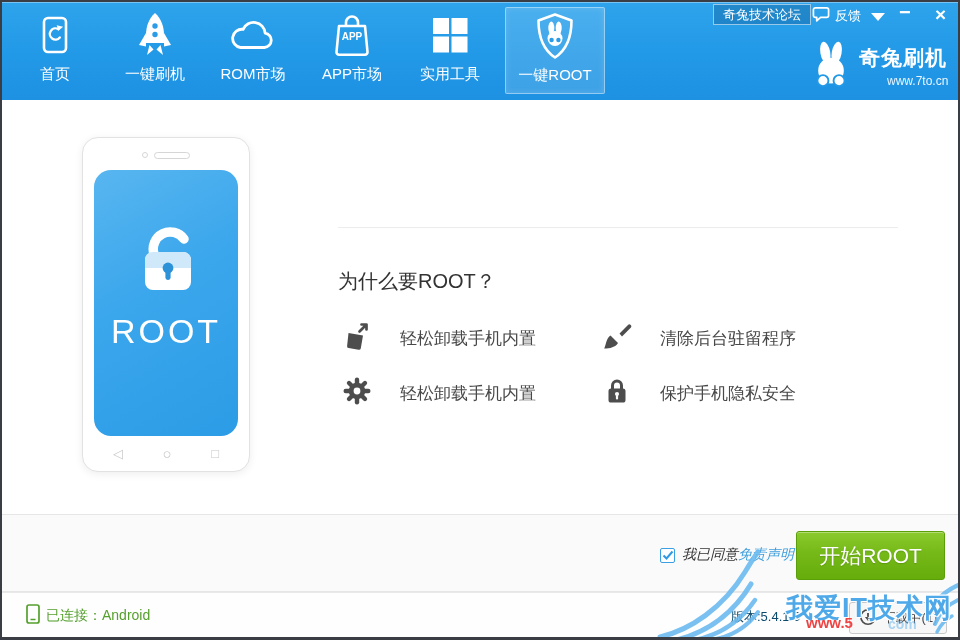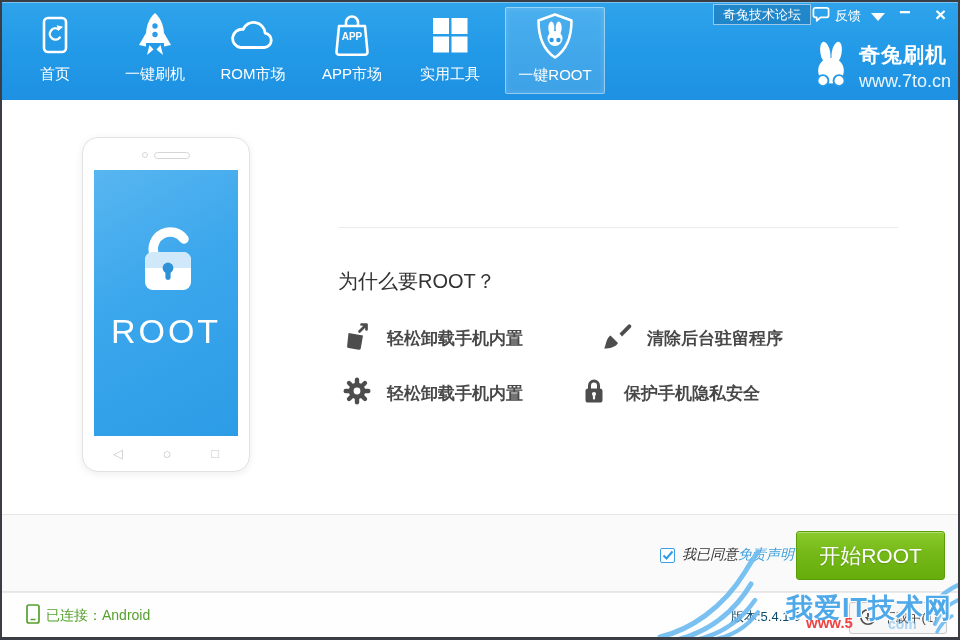--- a/index.html
+++ b/index.html
@@ -19,41 +19,41 @@
                      box-shadow:inset 0 0 6px rgba(255,255,255,.15); }
   .forum-btn { position:absolute; left:713px; top:4px; height:21px; line-height:20px; padding:0 9px;
                background:rgba(8,70,120,.28); border:1px solid rgba(255,255,255,.55); color:#fff; font-size:13px; cursor:pointer; }
   .feedback-btn { position:absolute; left:812px; top:6px; display:flex; align-items:center; gap:5px; color:#fff; font-size:13px; cursor:pointer; }
   .caret { position:absolute; left:871px; top:13px; width:0; height:0; border-left:7px solid transparent;
            border-right:7px solid transparent; border-top:8px solid #fff; cursor:pointer; }
   .win-min { position:absolute; left:893px; top:-1px; color:#fff; font-size:20px; font-weight:bold; cursor:pointer; padding:2px 6px; }
   .win-close { position:absolute; left:929px; top:2px; color:#fff; font-size:19px; font-weight:bold; cursor:pointer; padding:2px 6px; }
   .brand { position:absolute; left:812px; top:40px; display:flex; align-items:center; gap:9px; }
   .brand-name { color:#fff; font-size:21px; font-weight:bold; letter-spacing:1px; }
-  .brand-url { color:#eaf6ff; font-size:18px; margin-top:2px; }
+  .brand-url { color:#eaf6ff; font-size:12px; margin-top:2px;margin-left:28px; }
 
   
   .phone { position:absolute; left:82px; top:137px; width:168px; height:335px; background:#fff;
            border:1px solid #e2e2e2; border-radius:16px; box-shadow:0 2px 8px rgba(0,0,0,.07); }
   .spk-dot { position:absolute; left:59px; top:14px; width:6px; height:6px; border:1px solid #d6d6d6; border-radius:50%; }
   .spk-slot { position:absolute; left:71px; top:14px; width:36px; height:7px; border:1px solid #d6d6d6; border-radius:4px; }
   .screen { position:absolute; left:11px; top:32px; width:144px; height:266px;
-            background:linear-gradient(150deg,#58b6f0 0%,#3aa6ec 45%,#2c9ce6 100%); }
+            background:linear-gradient(150deg,#58b6f0 0%,#3aa6ec 45%,#2c9ce6 100%);border-radius:17px; }
   .screen-root { position:absolute; left:0; right:0; top:142px; text-align:center; color:#fff;
                  font-size:34px; font-weight:400; letter-spacing:3px; }
   .phone-nav { position:absolute; left:0; right:0; bottom:9px; display:flex; justify-content:space-between;
                padding:0 30px; color:#c8c8c8; }
   .phone-nav span { font-size:13px; line-height:16px; }
   .phone-nav .home-g { font-size:15px; }
 
   
   .page-title { position:absolute; left:338px; top:180px; font-size:26px; font-weight:bold; color:#f4716f; }
   .divider { position:absolute; left:338px; top:227px; width:560px; height:1px; background:#ececec; }
   .question { position:absolute; left:338px; top:268px; font-size:20px; color:#333; }
-  .feature { position:absolute; display:flex; align-items:center; gap:15px; height:32px;font-weight:bold; }
+  .feature { position:absolute; display:flex; align-items:center; gap:28px; height:32px; }
   .feature .lbl { font-size:17px; color:#484848; }
 
   
   .action-bar { position:absolute; left:0; top:514px; width:960px; height:78px; background:#fafafa;
                 border-top:1px solid #e6e6e6; border-bottom:1px solid #e6e6e6; }
   .agree-row { position:absolute; left:660px; top:546px; display:flex; align-items:center; font-size:14px; color:#333;font-style:italic; }
   .checkbox { width:15px; height:15px; border:1px solid #3a9fe3; background:#fff; border-radius:2px;
               margin-right:7px; display:flex; align-items:center; justify-content:center; cursor:pointer; }
   .disclaimer { color:#3e9edd; cursor:pointer; }
   .start-btn { position:absolute; left:796px; top:531px; width:149px; height:49px; border:1px solid #5a9f07; border-radius:3px;
@@ -241,21 +241,21 @@
           <rect x="12.8" y="1.5" width="4.4" height="27" rx="2.2" transform="rotate(90 15 15)"></rect>
           <rect x="12.8" y="1.5" width="4.4" height="27" rx="2.2" transform="rotate(135 15 15)"></rect>
           <circle cx="15" cy="15" r="8.3"></circle>
         </g>
         <circle cx="15" cy="15" r="3.4" fill="#fff"></circle>
       </svg>
     </span>
     <span class="lbl">轻松卸载手机内置</span>
   </div>
 
-  <div class="feature" style="left:579px; top:377px;align-items:center;">
+  <div class="feature" style="left:602px; top:377px;align-items:center;">
     <span>
       <svg width="30" height="30" viewBox="0 0 30 30">
         <path d="M10.5 13 V9.5 a4.5 4.5 0 0 1 9 0 V13" fill="none" stroke="#4d4d4d" stroke-width="3"></path>
         <rect x="6.5" y="12.5" width="17" height="14" rx="2.6" fill="#4d4d4d"></rect>
         <circle cx="15" cy="18" r="2.1" fill="#fafafa"></circle>
         <rect x="13.9" y="19" width="2.2" height="4.6" rx="1" fill="#fafafa"></rect>
       </svg>
     </span>
     <span class="lbl">保护手机隐私安全</span>
   </div>

